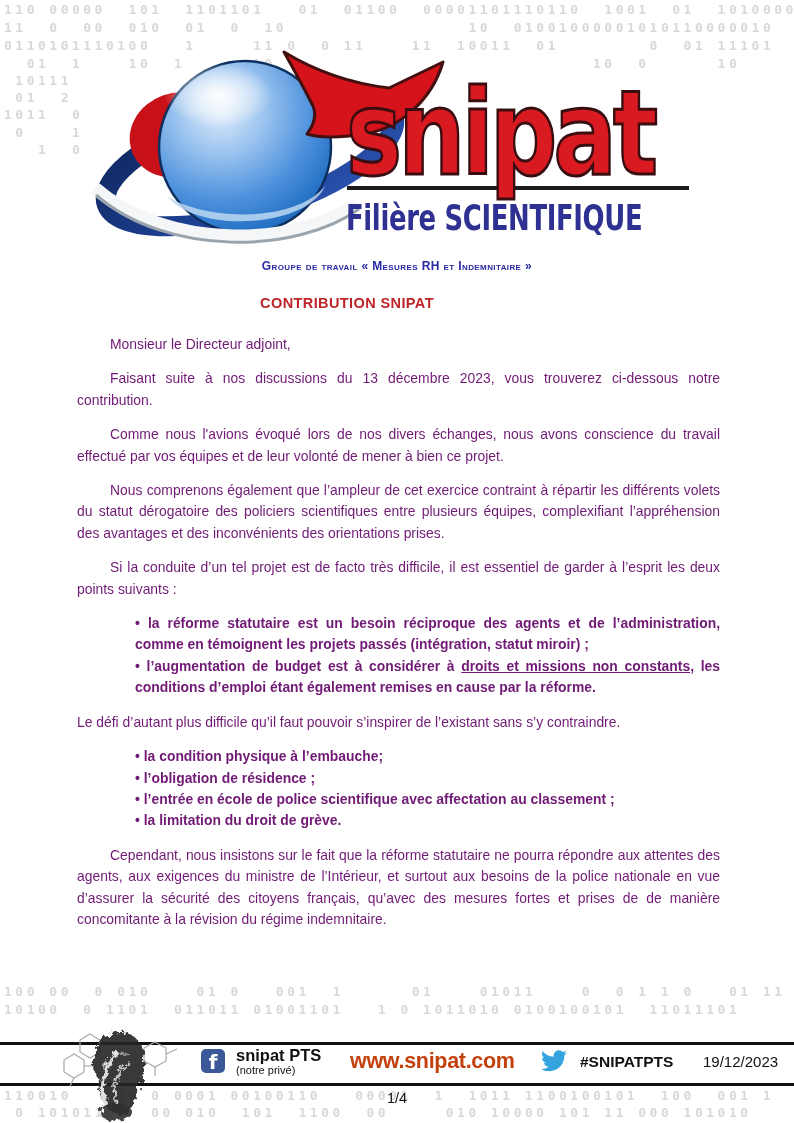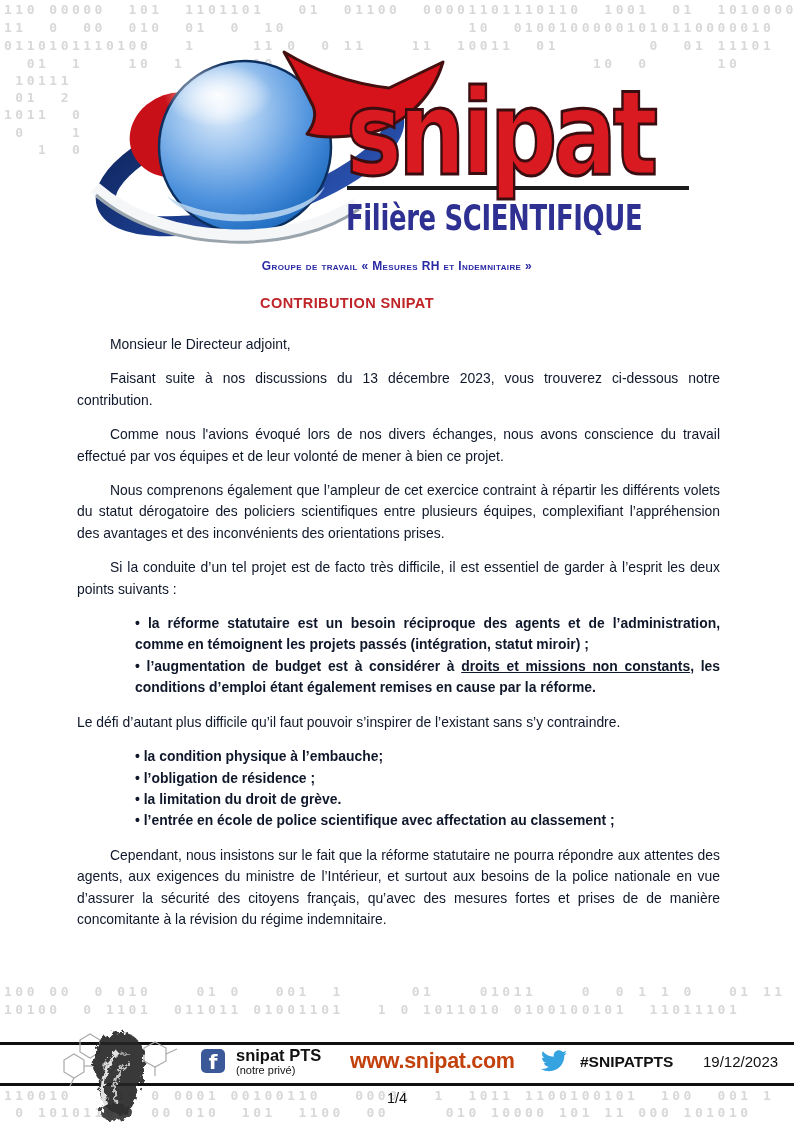--- a/index.html
+++ b/index.html
@@ -44,21 +44,21 @@
     font-weight:bold; font-variant:small-caps; font-size:12px;
     color:#2929a3; letter-spacing:.4px;
   }
   .doc-subtitle {
     position:absolute; left:0; top:295px; width:694px; text-align:center;
     font-weight:bold; font-size:14.5px; color:#bf2428; letter-spacing:.4px;
   }
   
   .content {
     position:absolute; left:77px; top:334px; width:643px;
-    font-size:13.9px; line-height:21.4px; color:#0f172a;
+    font-size:13.9px; line-height:21.4px; color:#701a75;
     text-align:justify;
   }
   .para { margin:0 0 13px 0; text-indent:33px; }
   .para.noindent { text-indent:0; }
   .blist { margin:0 0 13px 0; padding:0 0 0 58px; list-style:none; font-weight:bold; }
   .blist li::before { content:"\2022\00a0 "; }
   .u { text-decoration:underline; }
   
   .footer-band {
     position:absolute; left:0; top:1042px; width:794px; height:38px;
@@ -155,22 +155,22 @@
     <p class="para">Nous comprenons également que l’ampleur de cet exercice contraint à répartir les différents volets du statut dérogatoire des policiers scientifiques entre plusieurs équipes, complexifiant l’appréhension des avantages et des inconvénients des orientations prises.</p>
     <p class="para">Si la conduite d’un tel projet est de facto très difficile, il est essentiel de garder à l’esprit les deux points suivants :</p>
     <ul class="blist">
       <li><span>la réforme statutaire est un besoin réciproque des agents et de l’administration, comme en témoignent les projets passés (intégration, statut miroir) ;</span></li>
       <li><span>l’augmentation de budget est à considérer à </span><span class="u">droits et missions non constants</span><span>, les conditions d’emploi étant également remises en cause par la réforme.</span></li>
     </ul>
     <p class="para noindent">Le défi d’autant plus difficile qu’il faut pouvoir s’inspirer de l’existant sans s’y contraindre.</p>
     <ul class="blist">
       <li><span>la condition physique à l’embauche;</span></li>
       <li><span>l’obligation de résidence ;</span></li>
+      <li><span>l’entrée en école de police scientifique avec affectation au classement ;</span></li>
       <li><span>la limitation du droit de grève.</span></li>
-      <li><span>l’entrée en école de police scientifique avec affectation au classement ;</span></li>
     </ul>
     <p class="para">Cependant, nous insistons sur le fait que la réforme statutaire ne pourra répondre aux attentes des agents, aux exigences du ministre de l’Intérieur, et surtout aux besoins de la police nationale en vue d’assurer la sécurité des citoyens français, qu’avec des mesures fortes et prises de de manière concomitante à la révision du régime indemnitaire.</p>
   </div>
 
   <div class="footer-band"></div>
 
   <svg class="fingerprint" viewBox="0 0 150 100">
     <defs>
       <filter id="rough" x="-20%" y="-20%" width="140%" height="140%">
         <feTurbulence type="fractalNoise" baseFrequency="0.18" numOctaves="3" result="n"></feTurbulence>

